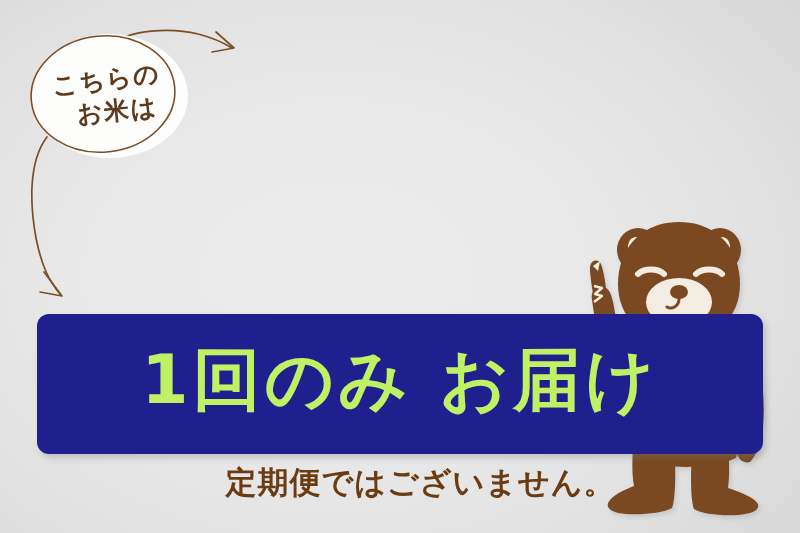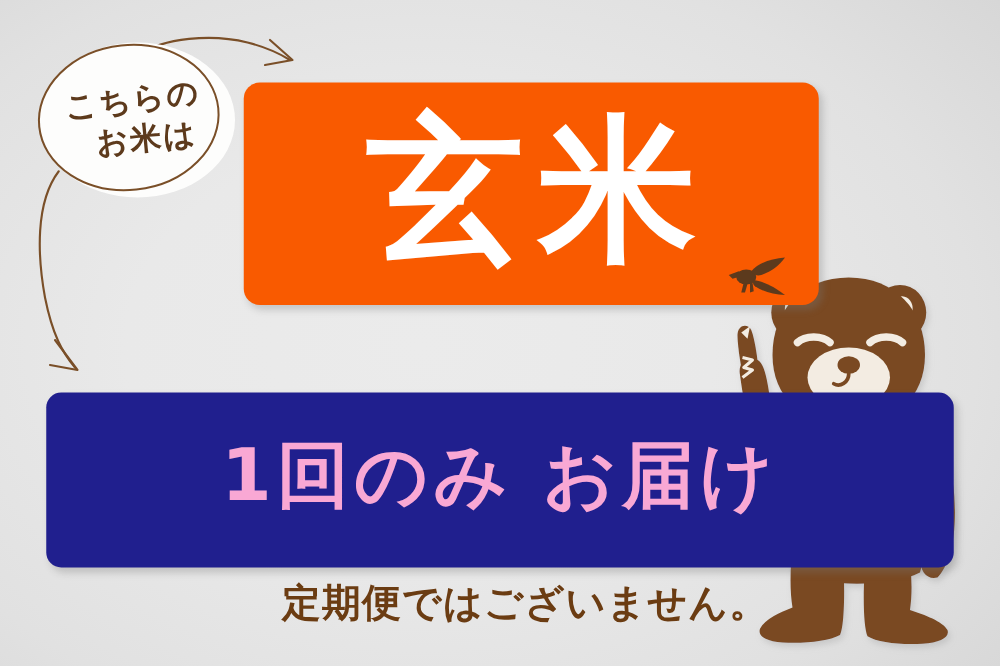--- a/index.html
+++ b/index.html
@@ -84,24 +84,24 @@
     position:absolute;
     left:37px; top:314px;
     width:726px; height:140px;
     background:#201f8e;
     border-radius:12px;
     box-shadow:3px 4px 6px rgba(120,120,120,0.32);
     display:flex; align-items:center; justify-content:center;
     z-index:6;
   }
   #banner-blue-text {
-    color:#f9a8d4;
-    font-family:"DejaVu Sans", sans-serif;
-    font-weight:700;
-    font-size:58px;
+    color:#bef264;
+    font-family:"DejaVu Sans", sans-serif;
+    font-weight:700;
+    font-size:68px;
     line-height:1;
     letter-spacing:4px;
     white-space:nowrap;
     transform:translateY(-4px);
   }
 
   
   #caption {
     position:absolute;
     left:0; top:462px; width:800px;
@@ -139,34 +139,20 @@
     <svg id="bubble-oval" viewBox="0 0 176 140" xmlns="http://www.w3.org/2000/svg">
       <ellipse cx="90" cy="70" rx="78" ry="62" fill="#fdfdfc"></ellipse>
       <ellipse cx="83" cy="68" rx="72" ry="58" fill="none" stroke="#7a4f28" stroke-width="1.6" transform="rotate(-6 83 68)"></ellipse>
     </svg>
     <div id="bubble-text">
       <span class="bubble-line l1">こちらの</span>
       <span class="bubble-line l2">お米は</span>
     </div>
   </div>
 
-  <div id="banner-orange">
-    <span id="banner-orange-text">玄米</span>
-
-    <svg id="bird" width="52" height="36" viewBox="0 0 52 36" xmlns="http://www.w3.org/2000/svg">
-      <g fill="#5c3a1d">
-        <path d="M4,16 L12,13 L14,17 L7,19 Z"></path>
-        <ellipse cx="18" cy="17.5" rx="8" ry="6"></ellipse>
-        <path d="M22,13 C28,6 38,3 49,2 C44,9 38,13 30,16 C27,17 24,16 22,13 Z"></path>
-        <path d="M24,20 C31,21 40,25 49,32 C40,32 31,29 25,25 C23,23.5 23,21 24,20 Z"></path>
-        <path d="M16,22 L14,30 L17,30 L19,23 Z"></path>
-        <path d="M21,22 L21,30 L24,29 L23,22 Z"></path>
-      </g>
-    </svg>
-  </div>
 
   <svg id="bear" width="232" height="319" viewBox="0 0 232 319" xmlns="http://www.w3.org/2000/svg">
     <defs>
       <filter id="bearShadow" x="-20%" y="-20%" width="150%" height="150%">
         <feDropShadow dx="2" dy="3" stdDeviation="2.5" flood-color="#9a9a9a" flood-opacity="0.35"></feDropShadow>
       </filter>
     </defs>
 
     <g filter="url(#bearShadow)">
 

